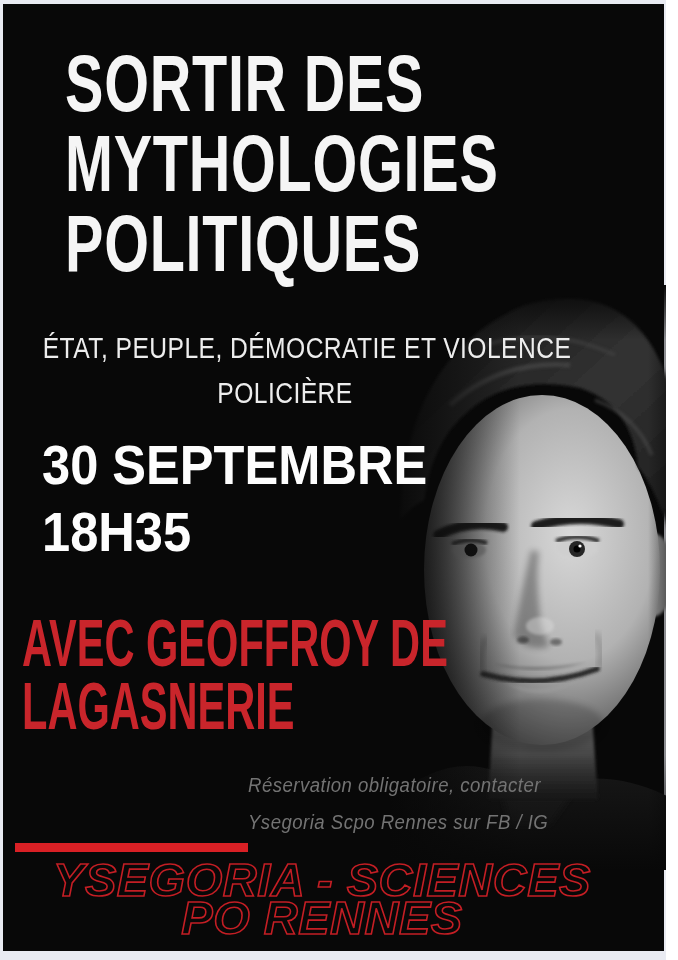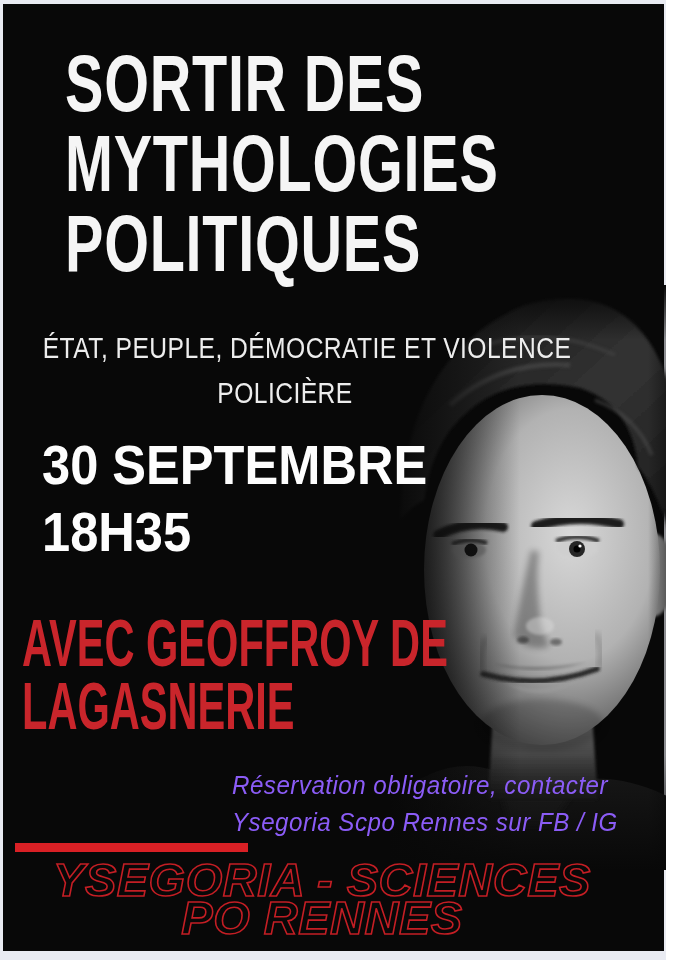--- a/index.html
+++ b/index.html
@@ -47,23 +47,23 @@
   .datetime .line{transform:scaleX(0.92);transform-origin:left top;}
 
   .speaker{
     position:absolute;left:22px;top:612px;
     color:var(--accent-red,#c9252b);
     font-weight:700;font-size:66px;line-height:63px;
   }
   .speaker .line{transform:scaleX(0.63);transform-origin:left top;}
 
   .reservation{
-    position:absolute;left:232px;top:767px;
-    color:#8b5cf6;font-style:italic;font-weight:400;
-    font-size:26px;line-height:37px;letter-spacing:0.5px;
+    position:absolute;left:248px;top:767px;
+    color:#737373;font-style:italic;font-weight:400;
+    font-size:20px;line-height:37px;letter-spacing:0.5px;
   }
   .reservation .line{transform:scaleX(0.93);transform-origin:left top;}
 
   .red-bar{
     position:absolute;left:15px;top:843px;width:233px;height:9px;
     background:var(--bar-red,#d92025);
   }
 
   .org-svg{position:absolute;left:0;top:846px;}
   .org-svg text{

